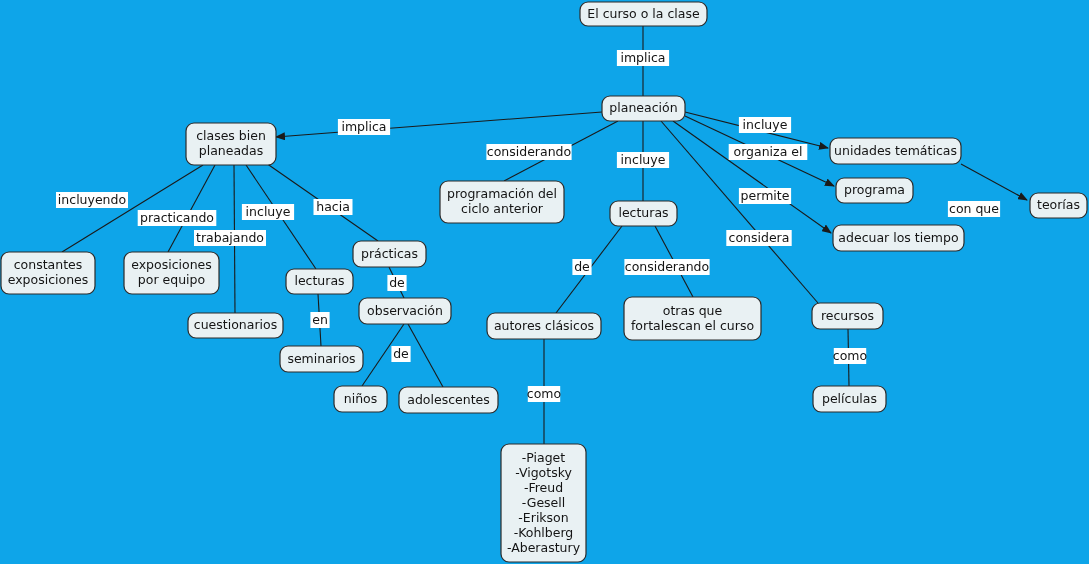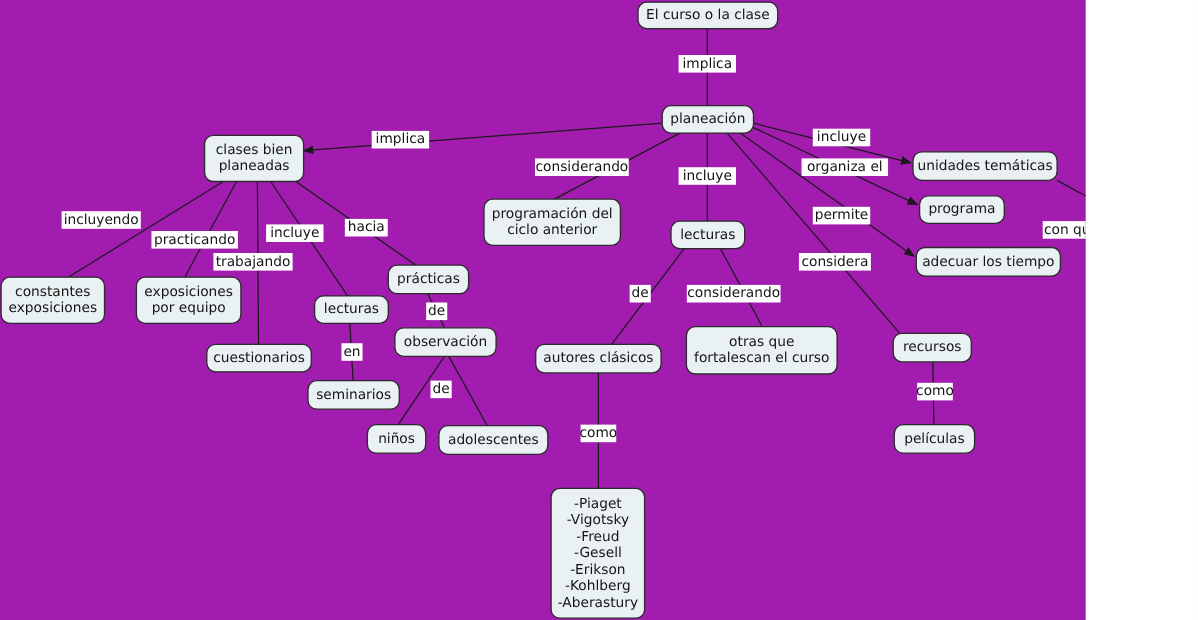--- a/index.html
+++ b/index.html
@@ -2,23 +2,23 @@
 <html><head>
 <meta charset="utf-8">
 <style>
   html, body {
     margin: 0;
     padding: 0;
     background: #ffffff;
   }
   #canvas-wrap {
     position: relative;
-    width: 987px;
+    width: 1089px;
     height: 564px;
-    background: #a21caf;
+    background: #0ea5e9;
     overflow: hidden;
     font-family: "DejaVu Sans", sans-serif;
   }
   svg#map {
     position: absolute;
     left: 0;
     top: 0;
     width: 1089px;
     height: 564px;
     display: block;

